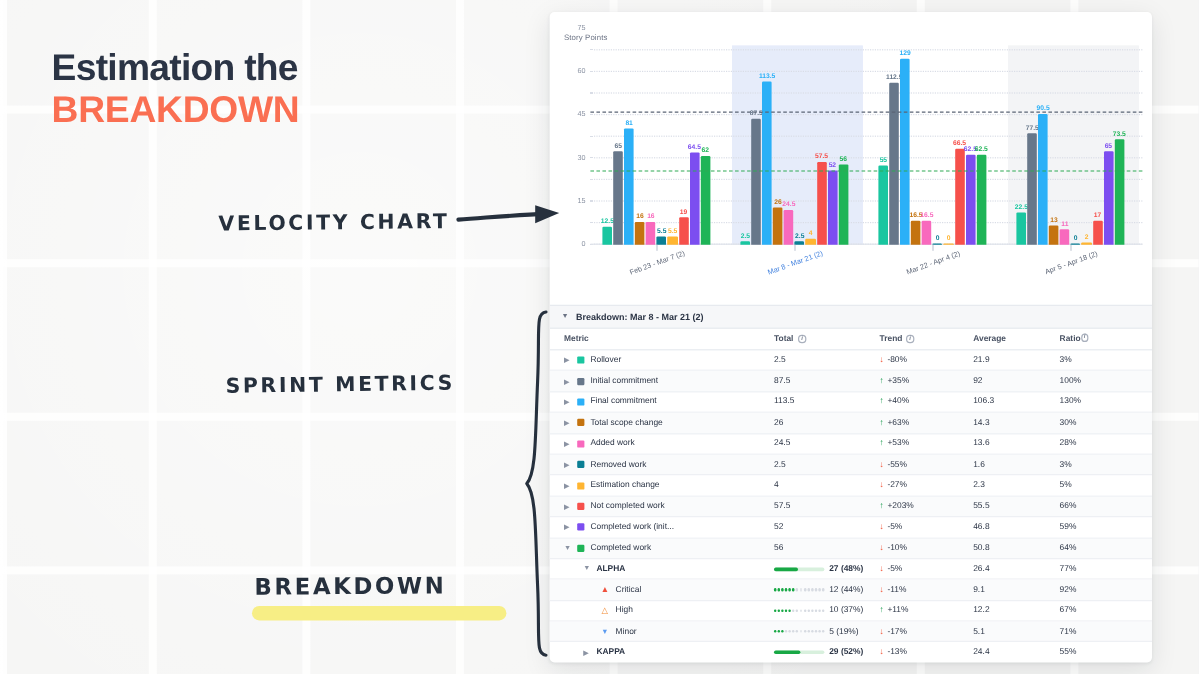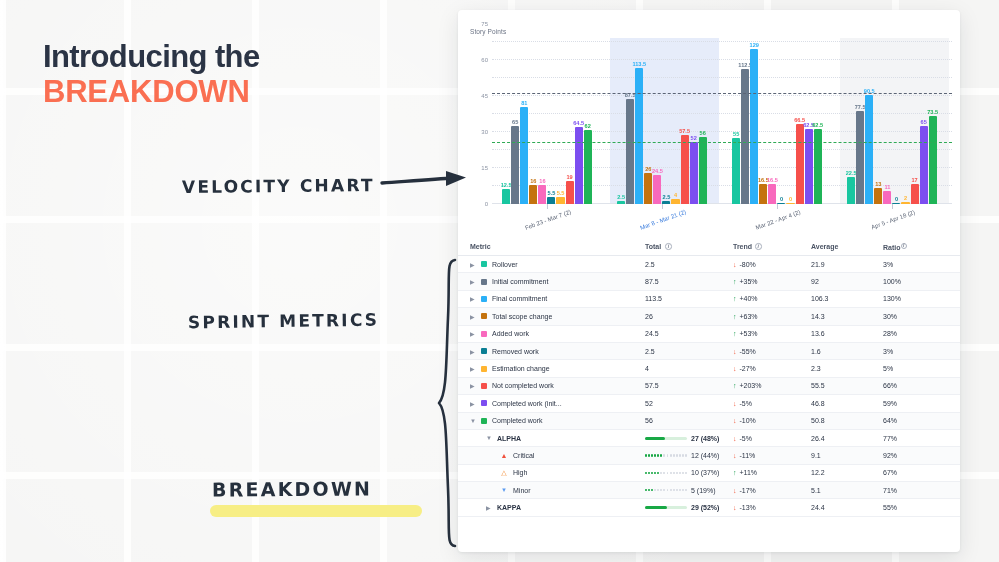--- a/index.html
+++ b/index.html
@@ -149,21 +149,21 @@
   .dotbar > i.on { background: #18a845; }
   .prio { font-size: 7px; width: 8px; text-align: center; flex: 0 0 auto; }
   .bold { font-weight: 700; }
 </style>
 </head>
 <body>
 
 <div id="bg-pattern"></div>
 
 <div id="headline">
-  <div class="l1">Introducing the</div>
+  <div class="l1">Estimation the</div>
   <div class="l2">BREAKDOWN</div>
 </div>
 
 <div class="hand" id="anno-velocity">VELOCITY CHART</div>
 <svg id="arrow-velocity" width="95" height="24" viewBox="0 0 95 24">
   <path d="M2 13 C30 11, 55 9, 74 8" stroke="#26303d" stroke-width="3.4" fill="none" stroke-linecap="round"></path>
   <path d="M66 1 L86 7.5 L66 16 Z" fill="#26303d"></path>
 </svg>
 
 <div class="hand" id="anno-sprint">SPRINT METRICS</div>
@@ -350,20 +350,24 @@
             <div class="bar" title="Completed work: 73.5" style="background: rgb(31, 180, 87); height: 88.2px;">
               <span class="vlab" style="color: rgb(31, 180, 87);">73.5</span>
             </div>
           </div>
           <div class="xtickmark"></div>
           <div class="xtick">Apr 5 - Apr 18 (2)</div>
         </div>
       </div>
   </div>
 
+  <div id="breakdown-bar">
+    <span class="caret">▼</span>
+    <span>Breakdown: Mar 8 - Mar 21 (2)</span>
+  </div>
 
   <div id="metrics-table">
     <div class="thead">
       <div class="c-metric">
           <span>Metric</span>
         </div>
       <div class="c-total">
           <span>Total</span>
           <span class="info"></span>
         </div>

